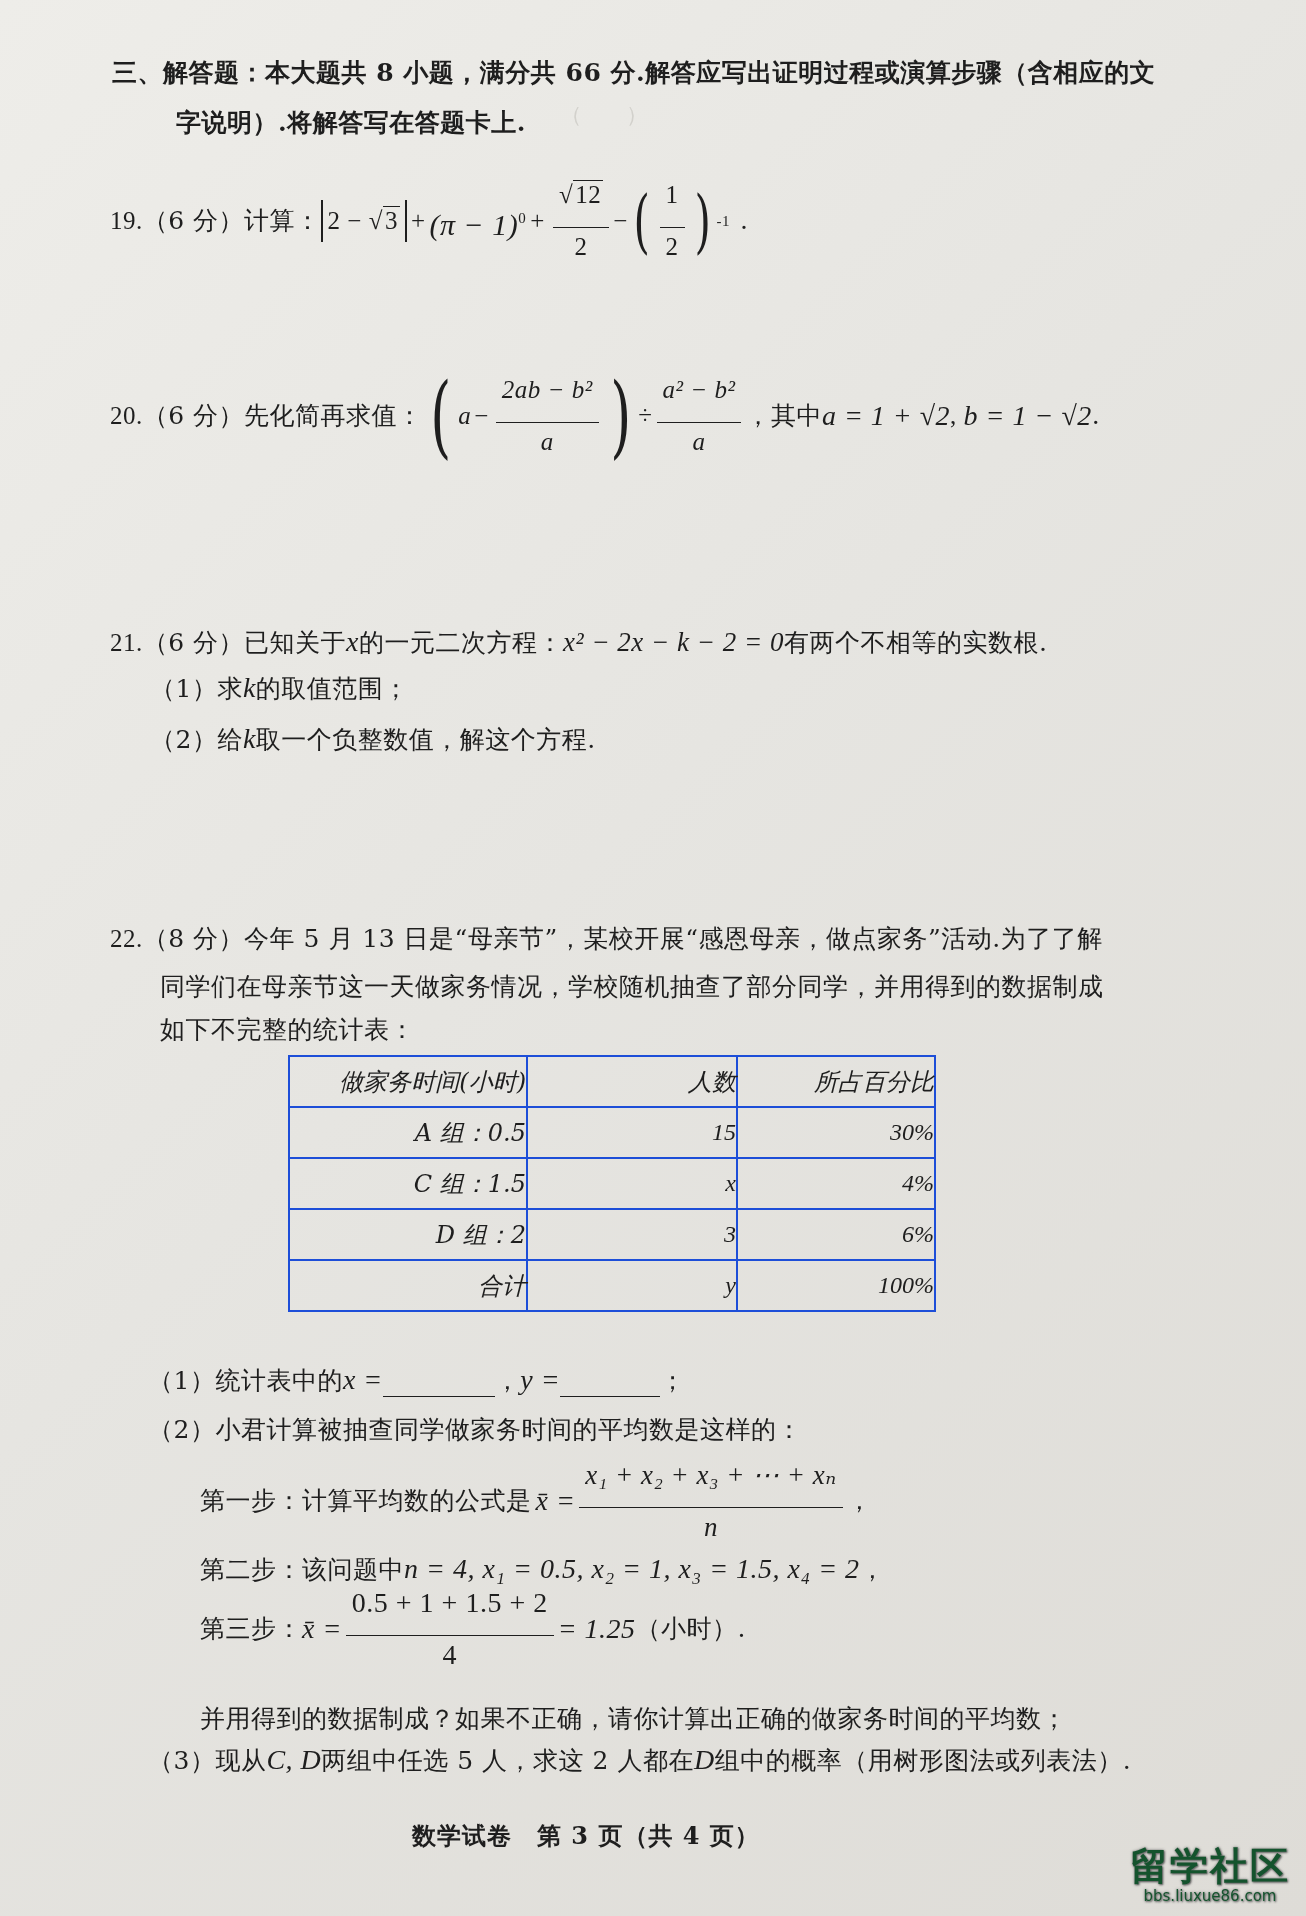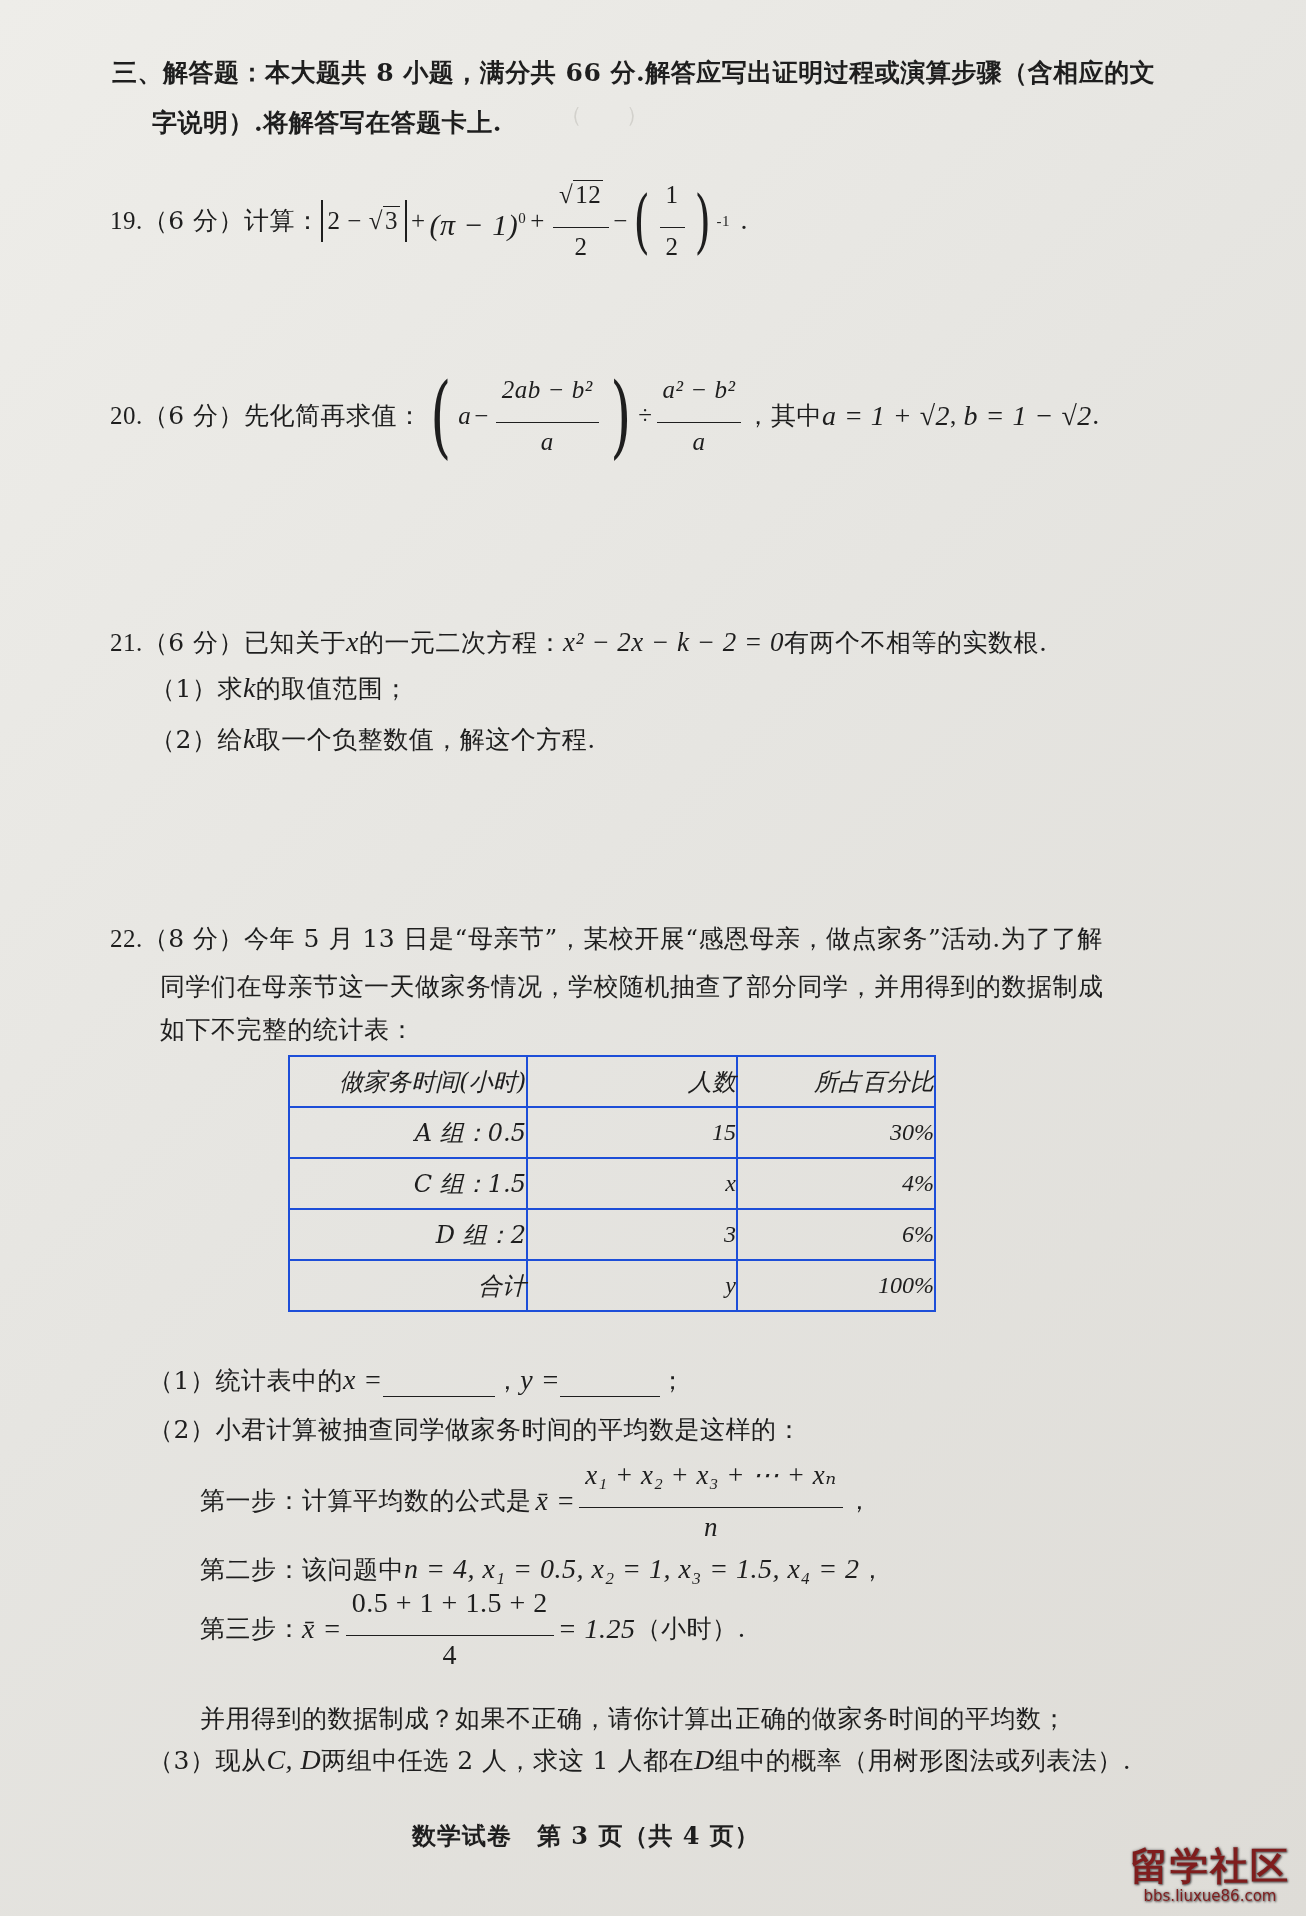--- a/index.html
+++ b/index.html
@@ -31,31 +31,31 @@
     font-family: "DejaVu Serif", "Liberation Serif", serif;
   }
   table.stats td {
     border: 2px solid #1d4ed8; height: 49px; text-align: right; padding: 0; font-style: italic;
   }
   table.stats td.c1 { width: 236px; }
   table.stats td.c2 { width: 208px; }
   table.stats td.c3 { width: 196px; }
 
   .footer { font-size: 24px; letter-spacing: 1px; font-weight: bold; }
-  .wm { font-family: "DejaVu Sans", sans-serif; color: #7f1d1d; text-shadow: 0 0 3px #777, 1px 1px 2px #555; }
+  .wm { font-family: "DejaVu Sans", sans-serif; color: #14532d; text-shadow: 0 0 3px #777, 1px 1px 2px #555; }
   .ghost { color: #bcbab4; opacity: 0.5; font-family: "DejaVu Serif", serif; font-size: 22px; }
 </style>
 </head>
 <body>
 
 <div class="abs ghost" style="left:560px; top:100px;">（　　）</div>
 <div class="abs ghost" style="left:700px; top:520px;">　　　　</div>
 
 <div class="abs line" style="left:112px; top:56px; font-weight:bold; font-size:25px;">三、解答题：本大题共 8 小题，满分共 66 分.解答应写出证明过程或演算步骤（含相应的文</div>
-<div class="abs line" style="left:152px; top:106px; font-weight:bold; font-size:25px;">字说明）.将解答写在答题卡上.</div>
+<div class="abs line" style="left:176px; top:106px; font-weight:bold; font-size:25px;">字说明）.将解答写在答题卡上.</div>
 
 <div class="abs line" style="left:110px; top:180px; display:flex; align-items:center;">
   <span class="num">19.</span>
   <span>（6 分）</span>
   <span>计算：</span>
   <span class="absbar num">
     <span>2</span>
     <span>−</span>
     <span class="sqrt">√<span class="rad">3</span></span>
   </span>
@@ -176,21 +176,21 @@
     <span class="top">0.5 + 1 + 1.5 + 2</span>
     <span class="bot">4</span>
   </span>
   <span class="num" style="font-size:28px;font-style:italic;">= 1.25</span>
   <span>（小时）.</span>
 </div>
 
 <div class="abs line" style="left:200px; top:1702px;">并用得到的数据制成？如果不正确，请你计算出正确的做家务时间的平均数；</div>
 
 <div class="abs line" style="left:148px; top:1743px;">
-  <span>（3）</span><span>现从</span><span class="math" style="font-size:28px;">C, D</span><span>两组中任选 2 人，求这 1 人都在</span><span class="math" style="font-size:28px;">D</span><span>组中的概率（用树形图法或列表法）.</span>
+  <span>（3）</span><span>现从</span><span class="math" style="font-size:28px;">C, D</span><span>两组中任选 5 人，求这 2 人都在</span><span class="math" style="font-size:28px;">D</span><span>组中的概率（用树形图法或列表法）.</span>
 </div>
 
 <div class="abs footer" style="left:412px; top:1820px;">数学试卷　第 3 页（共 4 页）</div>
 
 <div class="abs wm" style="right:16px; top:1846px; text-align:center;">
   <div style="font-size:38px; font-weight:bold; line-height:40px; letter-spacing:2px;">留学社区</div>
   <div style="font-size:15px; line-height:20px;">bbs.liuxue86.com</div>
 </div>
 
 </body></html>

